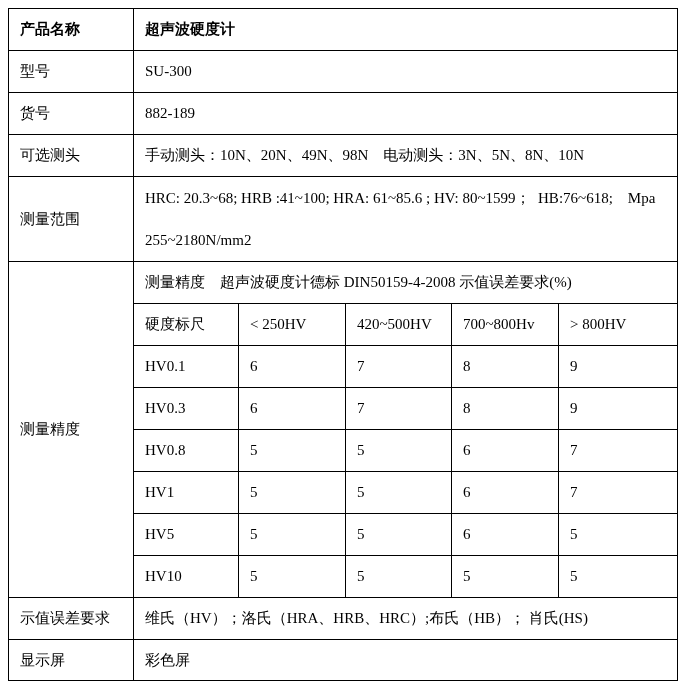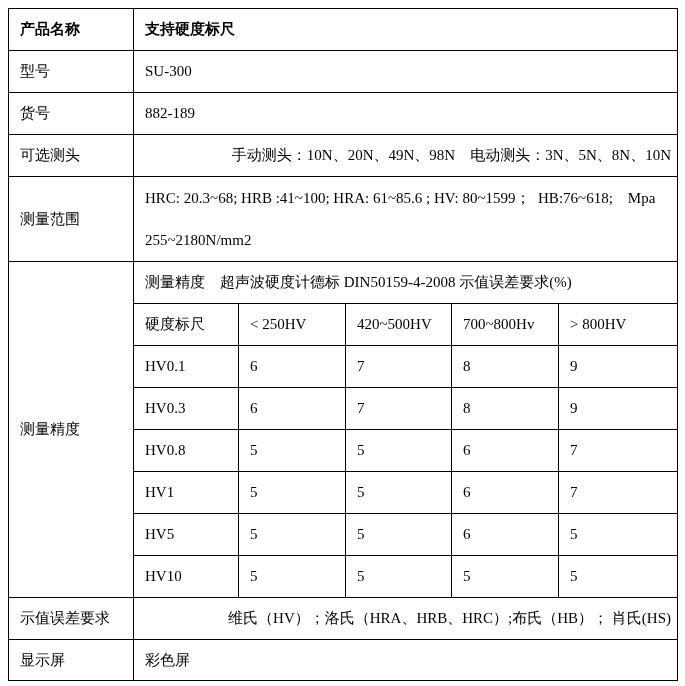--- a/index.html
+++ b/index.html
@@ -11,50 +11,50 @@
     font-family: "Liberation Serif", "DejaVu Serif", serif;
   }
   .sheet { padding: 8px; }
   table.spec {
     border-collapse: collapse;
     table-layout: fixed;
     width: 669px;
   }
   td {
     border: 1px solid #000000;
-    padding: 0 6px 0 11px;
+    padding: 0 16px 0 11px;
     font-size: 15px;
     vertical-align: middle;
     overflow: hidden;
   }
   tr.h42 { height: 42px; }
   tr.h84 { height: 84px; }
   tr.h41 { height: 41px; }
   .bold { font-weight: bold; }
-  .prewrap { white-space: pre-wrap; text-align: right; }
+  .prewrap { white-space: pre-wrap; }
   .range-line { display: block; line-height: 42px; white-space: pre; }
 </style>
 </head>
 <body>
 
 <div class="sheet">
   <table class="spec">
     <colgroup>
       <col style="width:125px">
       <col style="width:105px">
       <col style="width:107px">
       <col style="width:106px">
       <col style="width:107px">
       <col style="width:119px">
     </colgroup>
 
     <tbody>
         <tr class="h42">
       <td class="bold">产品名称</td>
-      <td class="bold" colspan="5">支持硬度标尺</td>
+      <td class="bold" colspan="5">超声波硬度计</td>
     </tr>
 
     <tr class="h42">
       <td>型号</td>
       <td colspan="5">SU-300</td>
     </tr>
 
     <tr class="h42">
       <td>货号</td>
       <td colspan="5">882-189</td>

